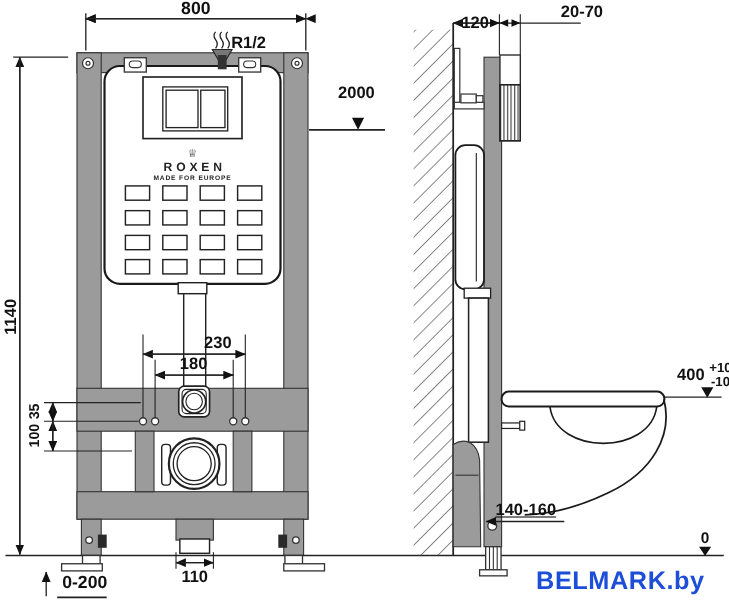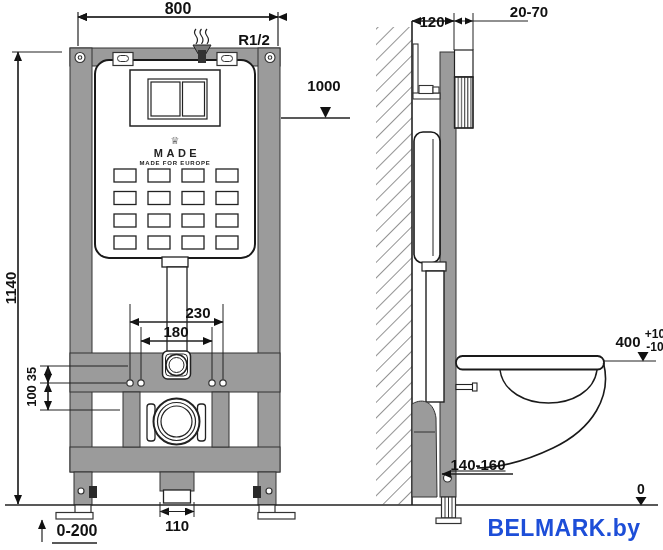--- a/index.html
+++ b/index.html
@@ -229,36 +229,36 @@
       <line x1="454" y1="21" x2="528" y2="21"></line>
       <line x1="513" y1="474" x2="442" y2="474" stroke-width="1.4" marker-end="url(#ah)"></line>
     </g>
     <polygon points="454,21 462,17.6 462,24.4" fill="#111"></polygon>
     <polygon points="473,21 465,17.6 465,24.4" fill="#111"></polygon>
     <polygon points="637.5,352 648.5,352 643,361.5" fill="#111"></polygon>
     <polygon points="635.5,497 646.5,497 641,505.5" fill="#111"></polygon>
   </svg>
 
   <span class="lbl fs16" style="left:178px;top:9px;">800</span>
-  <span class="lbl fs15" style="left:226px;top:39px;margin-left:28px;">R1/2</span>
-  <span class="lbl fs15" style="left:324px;top:85px;">1000</span>
+  <span class="lbl fs15" style="left:226px;top:39px;">R1/2</span>
+  <span class="lbl fs15" style="left:324px;top:85px;">2000</span>
   <span class="lbl rot fs15" style="left:10px;top:288px;">1140</span>
   <span class="lbl fs15" style="left:176px;top:312px;margin-left:22px;">230</span>
   <span class="lbl fs15" style="left:176px;top:331px;">180</span>
   <span class="lbl rot fs13" style="left:31px;top:374px;">35</span>
   <span class="lbl rot fs13" style="left:31px;top:396px;">100</span>
   <span class="lbl fs15" style="left:177px;top:525px;">110</span>
   <span class="lbl fs16" style="left:77px;top:531px;">0-200</span>
 
   <span class="lbl fs15" style="left:432px;top:11px;margin-top:10px;">120</span>
   <span class="lbl fs15" style="left:501px;top:11px;margin-left:28px;">20-70</span>
   <span class="lbl fs15" style="left:628px;top:341px;">400</span>
   <span class="lbl fs9" style="left:655px;top:334px;">+10</span>
   <span class="lbl fs9" style="left:655px;top:347px;text-align:right;">-10</span>
   <span class="lbl fs15" style="left:478px;top:464px;text-decoration:underline;">140-160</span>
   <span class="lbl fs14" style="left:641px;top:489px;">0</span>
 
   <span class="lbl crown" style="left:175px;top:141px;">♕</span>
-  <span class="lbl brand-name" style="left:177px;top:153px;">MADE</span>
+  <span class="lbl brand-name" style="left:177px;top:153px;">ROXEN</span>
   <span class="lbl brand-tag" style="left:175px;top:163px;">MADE FOR EUROPE</span>
 
   <span class="lbl watermark" style="left:564px;top:528px;">BELMARK.by</span>
 </div>
 
 </body></html>

